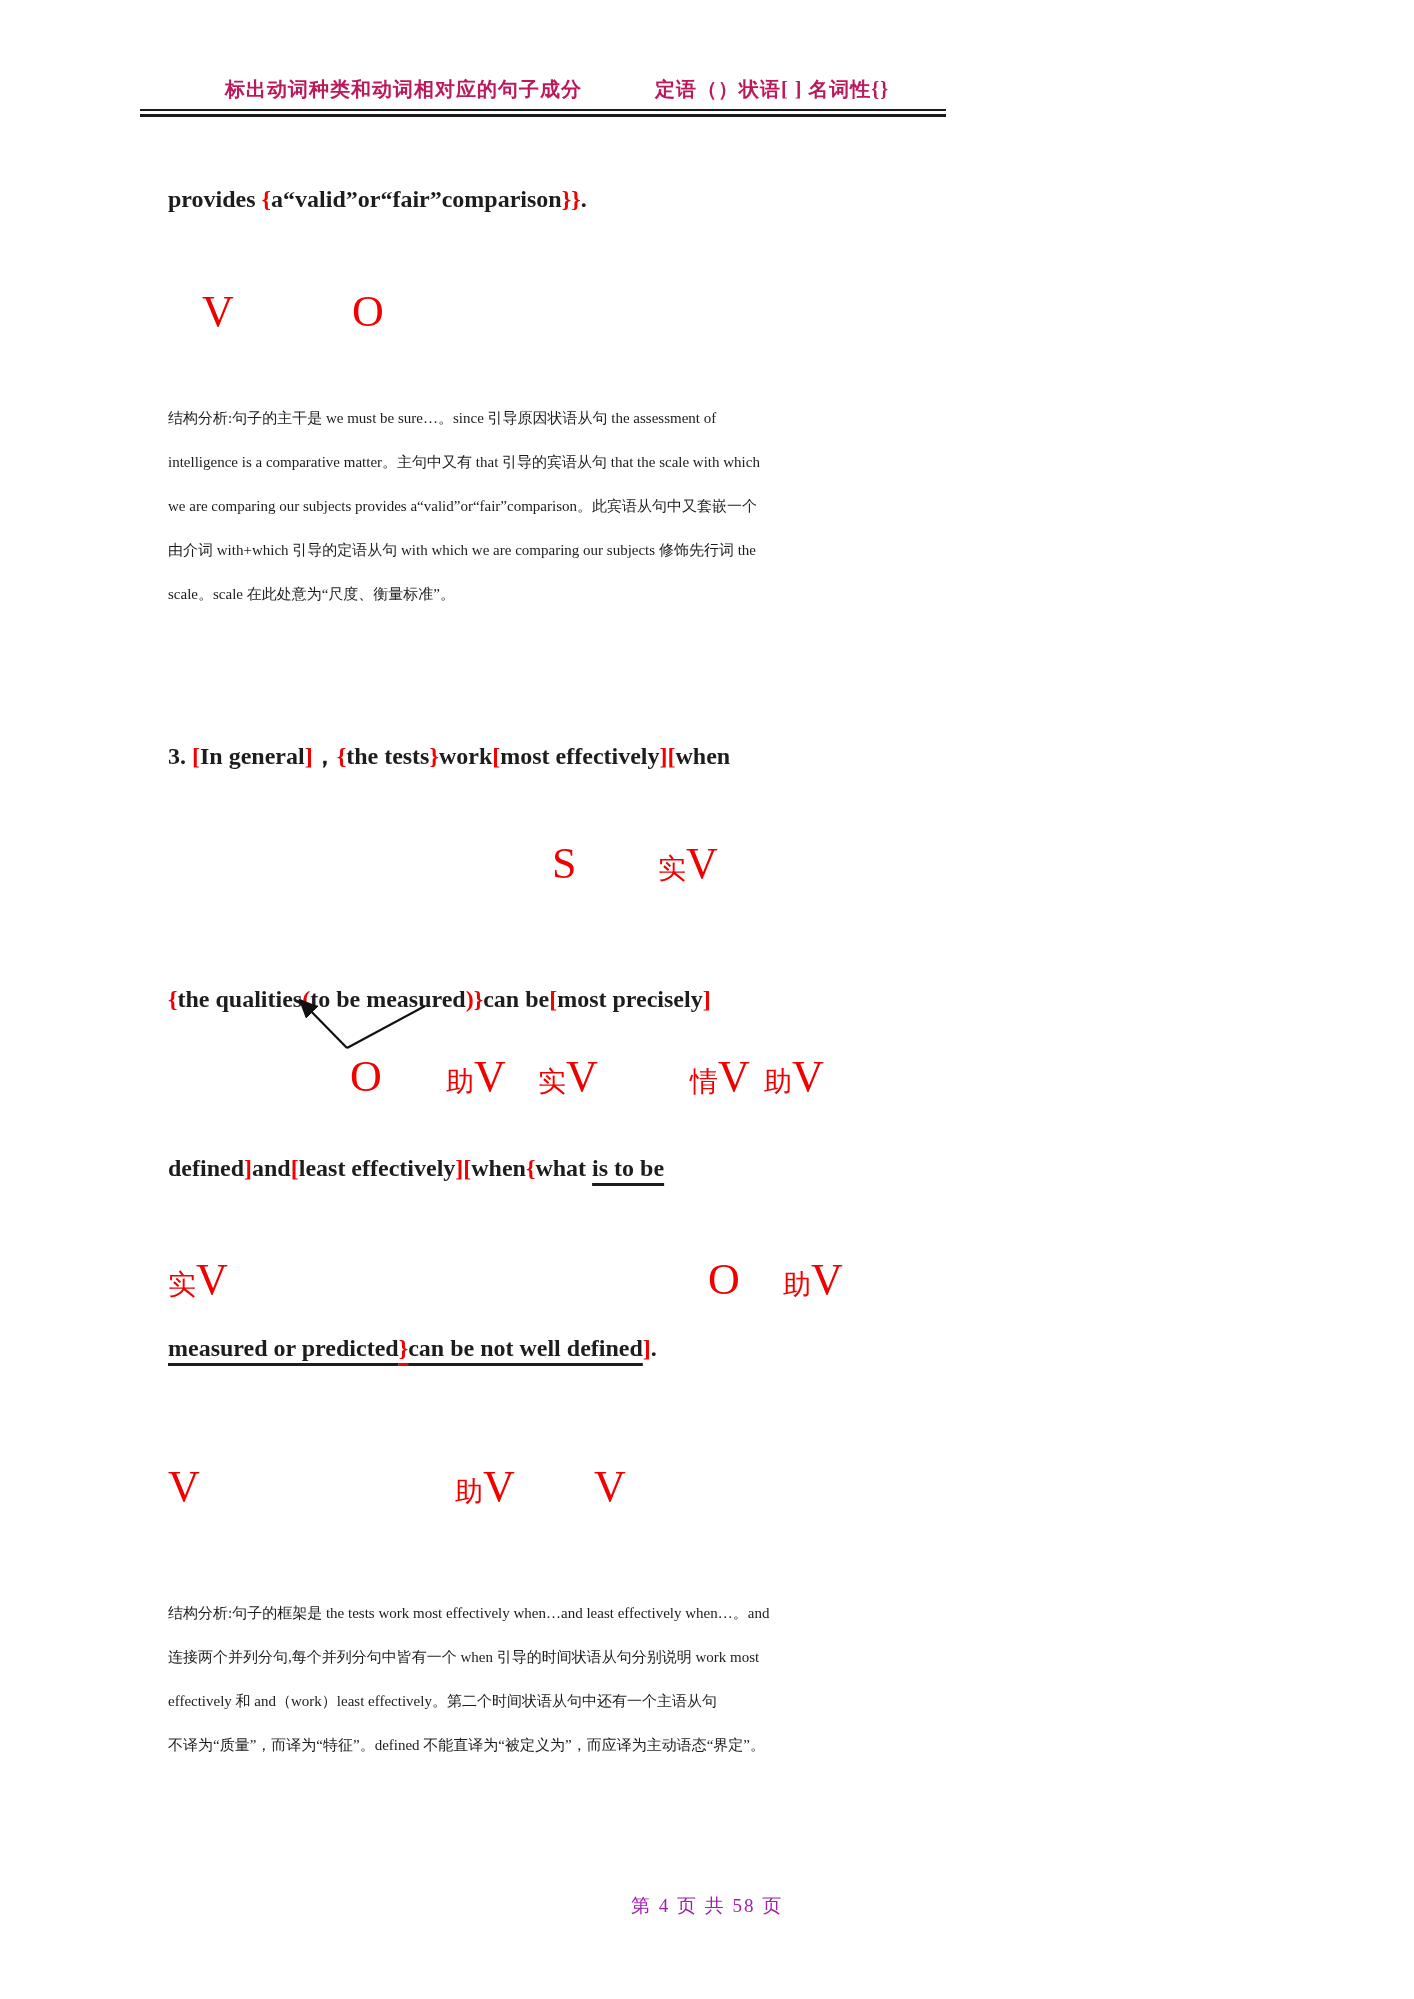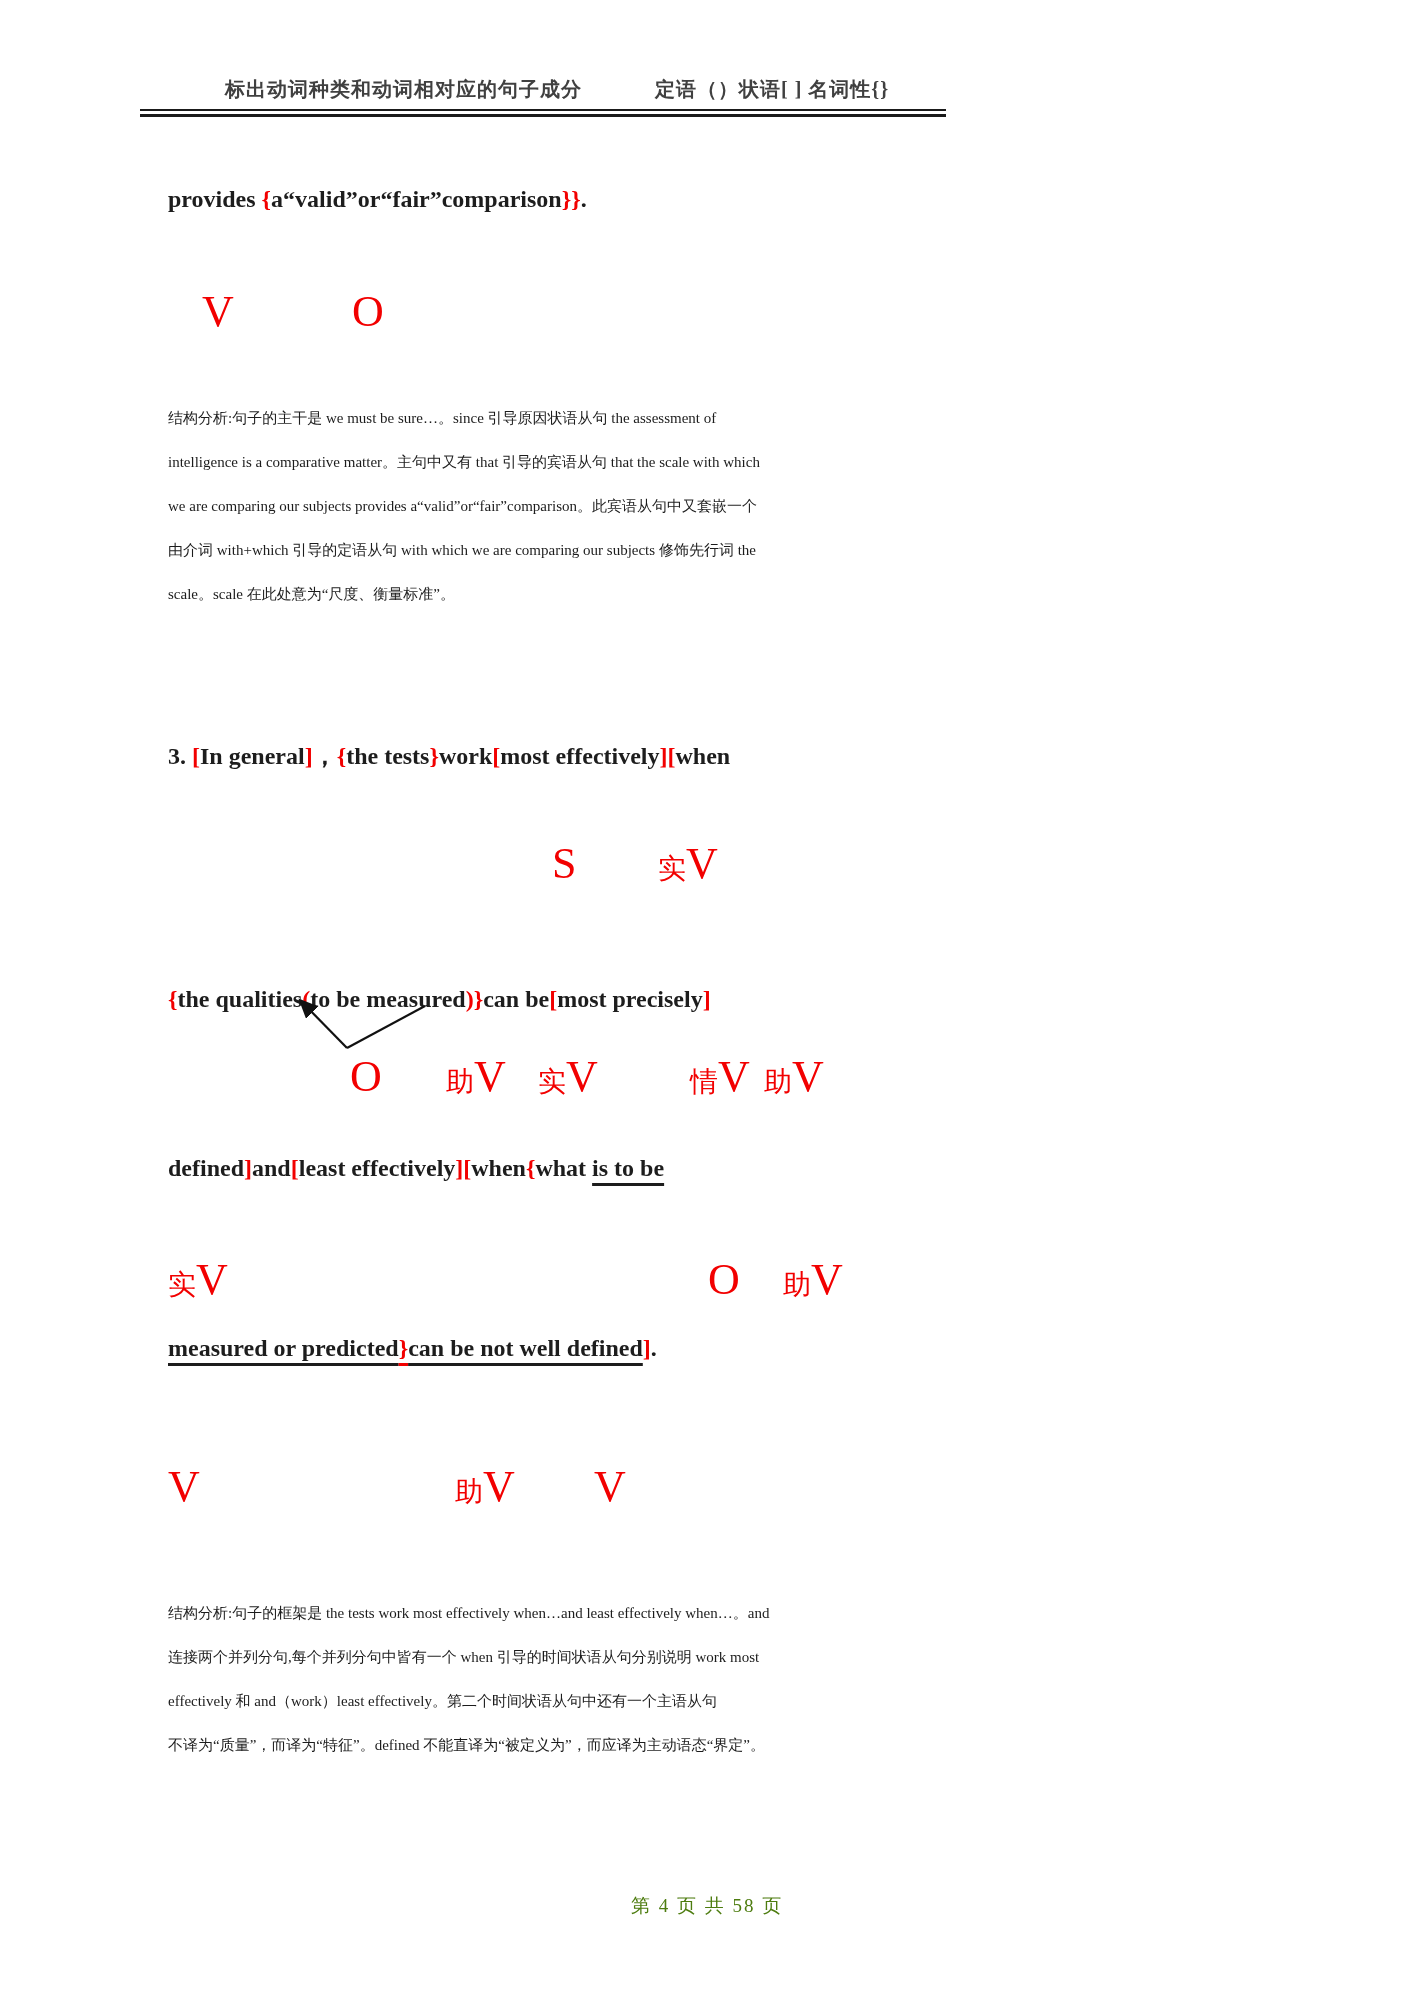--- a/index.html
+++ b/index.html
@@ -1,31 +1,31 @@
 <!DOCTYPE html>
 <html lang="zh"><head>
 <meta charset="utf-8">
 <style>
   html,body{margin:0;padding:0;background:#ffffff;}
   .page{position:relative;width:1414px;height:1999px;background:#fff;overflow:hidden;
         font-family:"Liberation Serif","DejaVu Serif",serif;color:#1e1e1e;}
-  .hdr{position:absolute;top:76px;font-weight:700;font-size:20px;color:#404040;white-space:nowrap;}
+  .hdr{position:absolute;top:76px;font-weight:700;font-size:20px;color:#be185d;white-space:nowrap;}
   .hdr-left{left:225px;letter-spacing:1px;}
   .hdr-right{left:655px;letter-spacing:1px;}
   .rule-thin{position:absolute;left:140px;top:109px;width:806px;border-top:2px solid #1a1a1a;}
   .rule-thick{position:absolute;left:140px;top:114px;width:806px;height:3px;background:#1a1a1a;}
   .h{position:absolute;left:168px;font-weight:700;font-size:24px;color:#1d1d1d;white-space:nowrap;}
   .rd{color:#f20000;}
   .ul{text-decoration:underline;text-decoration-thickness:2.5px;text-underline-offset:7px;}
   .para{position:absolute;left:168px;width:800px;font-size:15px;line-height:44px;color:#1c1c1c;}
   .para > div{white-space:nowrap;}
   .lbl{position:absolute;color:#f20000;white-space:nowrap;line-height:1;}
   .lv{font-size:44px;}
   .lc{font-size:28px;}
-  .ftr{position:absolute;left:0;right:0;top:1893px;text-align:center;font-size:19px;color:#4d7c0f;
+  .ftr{position:absolute;left:0;right:0;top:1893px;text-align:center;font-size:19px;color:#a21caf;
        letter-spacing:2px;}
   svg.arrows{position:absolute;left:285px;top:992px;width:160px;height:64px;}
 </style>
 </head>
 <body>
 
 <div class="page">
 
   <div class="hdr hdr-left">标出动词种类和动词相对应的句子成分</div>
   <div class="hdr hdr-right">定语（）状语[ ] 名词性{}</div>

